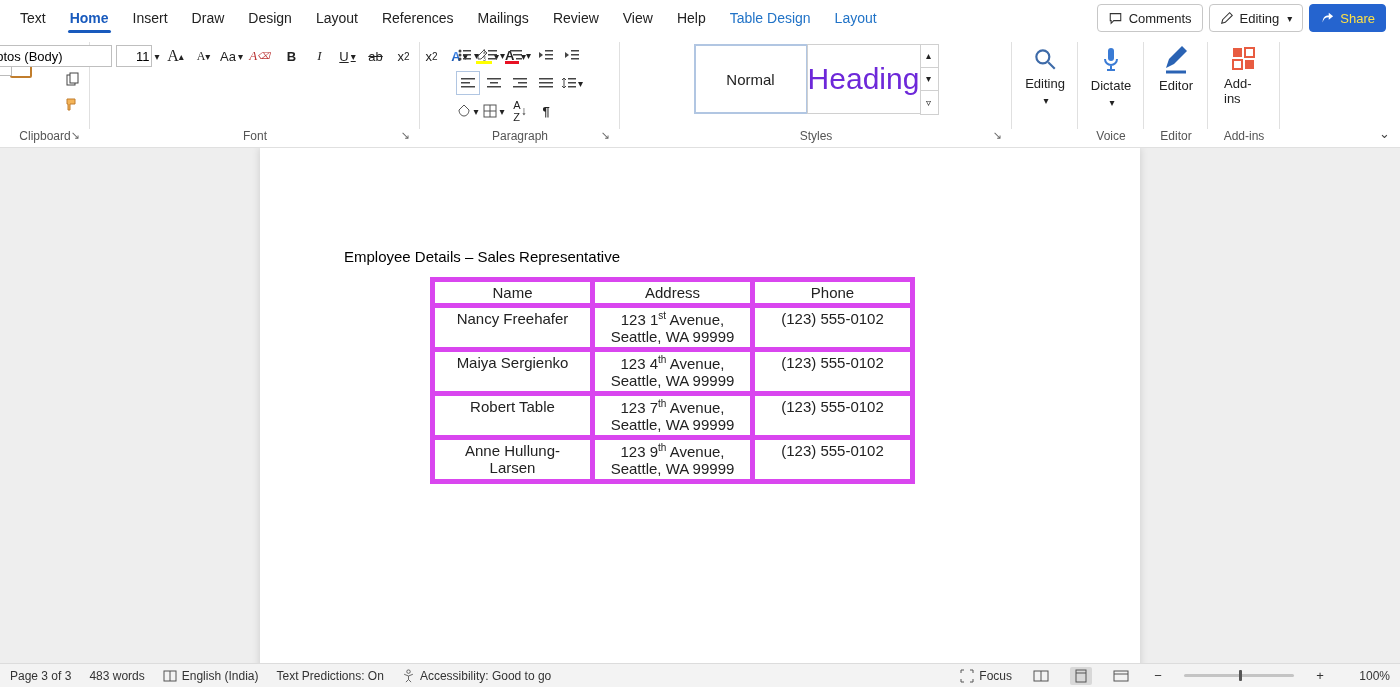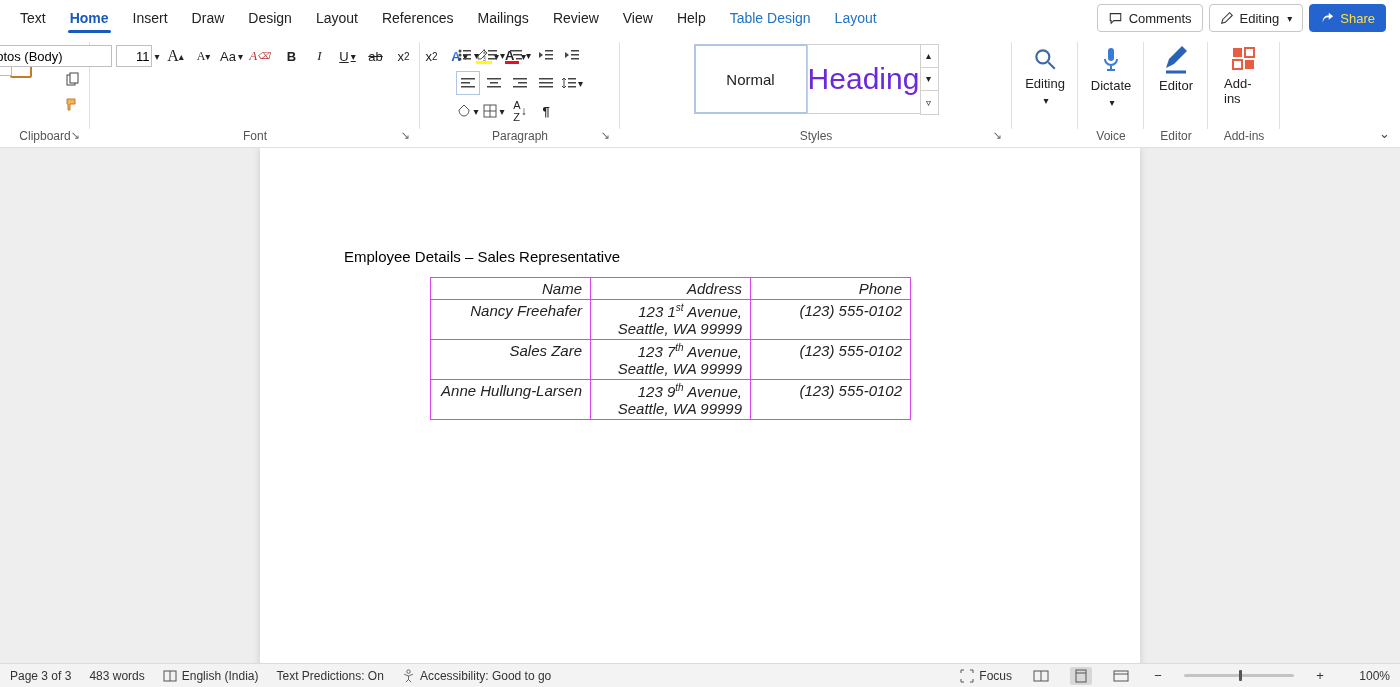--- a/index.html
+++ b/index.html
@@ -74,21 +74,21 @@
   .big-btn { display:flex; flex-direction:column; align-items:center; gap:4px; padding:6px 10px 0; cursor:pointer; height:74px; justify-content:flex-start;}
   .big-btn .lbl { font-size:13px;}
   .big-btn svg { display:block;}
   .ribbon-collapse { position:absolute; right:10px; bottom:6px; cursor:pointer; font-size:13px; color:#444; }
 
   
   .canvas { flex:1; overflow:auto; display:flex; justify-content:center; background:#eeeeee; }
   .paper { width:880px; background:#fff; margin-top:0; box-shadow:0 0 8px rgba(0,0,0,.15); padding:100px 84px 200px; min-height:900px;}
   .doc-title { font-size:15px; margin-bottom:12px; color:#000; }
   table.data { border-collapse:collapse; margin-left:86px; font-size:15px;}
-  table.data th, table.data td { border:1px solid #d946ef; padding:2px 8px; text-align:right; vertical-align:top; font-weight:400;font-style:italic;}
+  table.data th, table.data td { border:5px solid #d946ef; padding:2px 8px; text-align:center; vertical-align:top; font-weight:400;}
   table.data th { font-weight:400; }
   .addr sup { font-size:10px; }
 
   
   .status { height:24px; background:var(--status-bg); border-top:1px solid #dcdcdc; display:flex; align-items:center; padding:0 10px; font-size:12px; color:#333; gap:18px;}
   .status .spacer { flex:1; }
   .status .sb-item { display:flex; align-items:center; gap:5px; cursor:default;}
   .view-btn { width:22px; height:18px; display:flex; align-items:center; justify-content:center; cursor:pointer; border-radius:2px;}
   .view-btn.active { background:#d8d8d8;}
   .zoom-track { width:110px; height:3px; background:#c4c4c4; position:relative; border-radius:2px;}
@@ -435,21 +435,26 @@
         <th style="width:160px">Phone</th>
       </tr>
       </tbody>
         <tbody id="rows">
           <tr>
             <td>Nancy Freehafer</td>
             <td class="addr">123 1<sup>st</sup> Avenue,<br>Seattle, WA 99999</td>
             <td>(123) 555-0102</td>
           </tr>
           <tr>
-            <td>Sales Zare</td>
+            <td>Maiya Sergienko</td>
+            <td class="addr">123 4<sup>th</sup> Avenue,<br>Seattle, WA 99999</td>
+            <td>(123) 555-0102</td>
+          </tr>
+          <tr>
+            <td>Robert Table</td>
             <td class="addr">123 7<sup>th</sup> Avenue,<br>Seattle, WA 99999</td>
             <td>(123) 555-0102</td>
           </tr>
           <tr>
             <td>Anne Hullung-Larsen</td>
             <td class="addr">123 9<sup>th</sup> Avenue,<br>Seattle, WA 99999</td>
             <td>(123) 555-0102</td>
           </tr>
         </tbody>
     </table>

